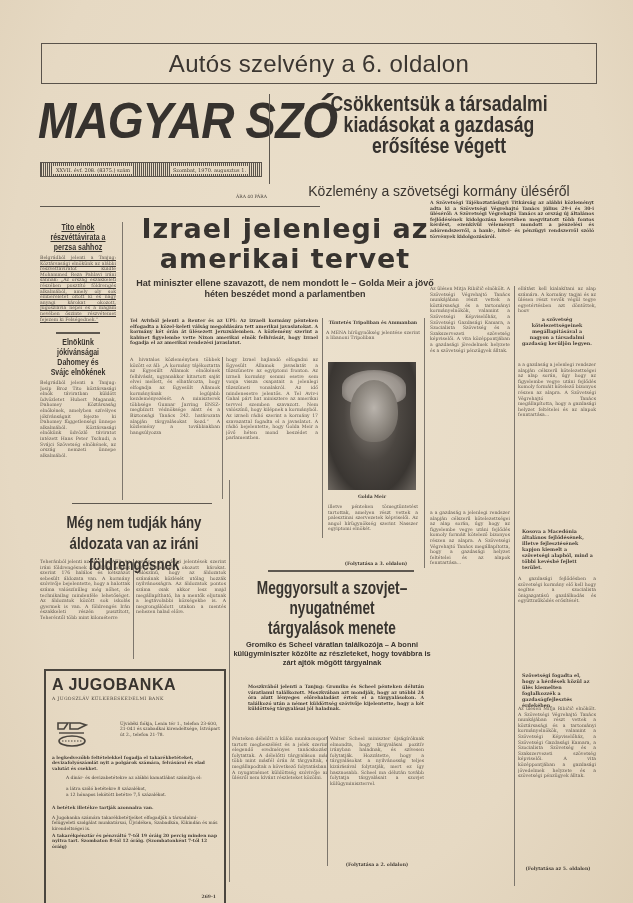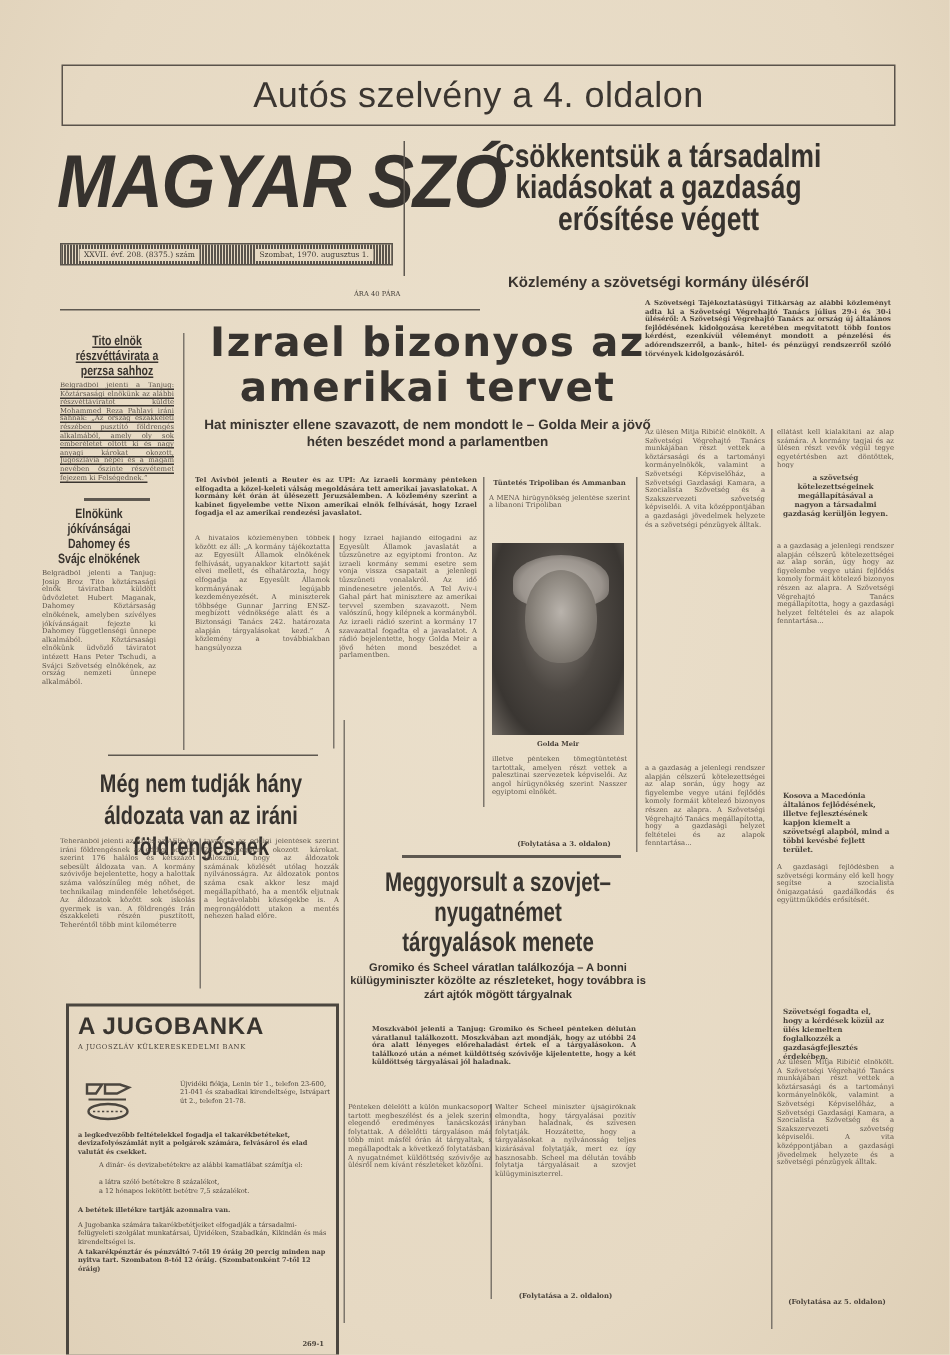--- a/index.html
+++ b/index.html
@@ -29,21 +29,21 @@
                   #e6d9c3; border: 1px solid #5a544c; display: flex; align-items: center; gap: 8px; padding: 0 12px; }
     .datebar span { background: #e6d9c3; font-size: 5px; padding: 1px 3px; color: #3c3731; white-space: nowrap; }
     .price { left: 236px; top: 194px; font-size: 4.5px; color: #4a443d; }
     .vdiv1 { left: 269px; top: 94px; width: 1px; height: 90px; background: #5e5850; }
 
     
     .h-main { left: 274px; top: 93px; width: 330px; text-align: center;
       font-family: "Liberation Sans", sans-serif; font-weight: 900; font-size: 22px; line-height: 21px;
       color: #36322e; transform: scaleX(0.8); transform-origin: center top; }
     .h-main-sub { left: 274px; top: 183px; width: 330px; text-align: center;
-      font-family: "Liberation Sans", sans-serif; font-weight: 700; font-size: 10px; color: #3a3530; }
+      font-family: "Liberation Sans", sans-serif; font-weight: 400; font-size: 14px; color: #3a3530; }
 
     .hrule { height: 1px; background: #5e5850; }
 
     
     .txt { font-size: 4.6px; line-height: 5.6px; color: #5a5249; text-align: justify; overflow: hidden; }
     .txt.b { font-weight: 700; color: #4b443c; }
     .col-rule { width: 1px; background: #7d766c; }
 
     
     .lh { text-align: center; font-family: "Liberation Sans", sans-serif; font-weight: 800; font-size: 9px; line-height: 10px; color: #38332e;
@@ -86,49 +86,49 @@
 
     .note { font-size: 4.6px; font-weight: 700; color: #4a433b; }
     .bold-block { font-size: 4.8px; line-height: 6px; font-weight: 700; color: #4a433b; text-align: center; }
   </style>
 </head>
 <body>
 
 <div class="page">
 
   <div class="abs banner">
-    <span>Autós szelvény a 4. oldalon</span>
+    <span>Autós szelvény a 6. oldalon</span>
   </div>
 
   <div class="abs masthead">MAGYAR SZÓ</div>
   <div class="abs datebar">
     <span>XXVII. évf. 208. (8375.) szám</span>
     <span style="margin-left:auto">Szombat, 1970. augusztus 1.</span>
   </div>
   <div class="abs price">ÁRA 40 PÁRA</div>
   <div class="abs vdiv1"></div>
 
   <div class="abs h-main">Csökkentsük a társadalmi kiadásokat a gazdaság erősítése végett</div>
   <div class="abs h-main-sub">Közlemény a szövetségi kormány üléséről</div>
 
   <div class="abs hrule" style="left:40px; top:206px; width:280px;"></div>
 
   <div class="abs" style="left:40px; top:222px; width:76px;text-decoration:underline;">
     <div class="lh">Tito elnök részvéttávirata a perzsa sahhoz</div>
     <div class="txt" style="margin-top:3px; height:96px;">Belgrádból jelenti a Tanjug: Köztársasági elnökünk az alábbi részvéttáviratot küldte Mohammed Reza Pahlavi iráni sahnak: „Az ország északkeleti részében pusztító földrengés alkalmából, amely oly sok emberéletet oltott ki és nagy anyagi károkat okozott, Jugoszlávia népei és a magam nevében őszinte részvétemet fejezem ki Felségednek.”</div>
   </div>
   <div class="abs hrule" style="left:56px; top:332px; width:44px; height:2px;"></div>
-  <div class="abs" style="left:28px; top:337px; width:76px;">
+  <div class="abs" style="left:40px; top:337px; width:76px;">
     <div class="lh">Elnökünk jókívánságai Dahomey és Svájc elnökének</div>
     <div class="txt" style="margin-top:3px; height:150px;">Belgrádból jelenti a Tanjug: Josip Broz Tito köztársasági elnök táviratban küldött üdvözletet Hubert Maganak, Dahomey Köztársaság elnökének, amelyben szívélyes jókívánságait fejezte ki Dahomey függetlenségi ünnepe alkalmából. Köztársasági elnökünk üdvözlő táviratot intézett Hans Peter Tschudi, a Svájci Szövetség elnökének, az ország nemzeti ünnepe alkalmából.</div>
   </div>
 
   <div class="abs col-rule" style="left:122px; top:222px; height:278px;"></div>
 
-  <div class="abs h-isr">Izrael bizonyos az amerikai tervet</div>
+  <div class="abs h-isr">Izrael jelenlegi az amerikai tervet</div>
   <div class="abs h-isr-sub">Hat miniszter ellene szavazott, de nem mondott le – Golda Meir a jövő héten beszédet mond a parlamentben</div>
   <div class="abs txt b" style="left:130px; top:318px; width:188px; height:36px;">Tel Avivból jelenti a Reuter és az UPI: Az izraeli kormány pénteken elfogadta a közel-keleti válság megoldására tett amerikai javaslatokat. A kormány két órán át ülésezett Jeruzsálemben. A közlemény szerint a kabinet figyelembe vette Nixon amerikai elnök felhívását, hogy Izrael fogadja el az amerikai rendezési javaslatot.</div>
   <div class="abs txt" style="left:130px; top:357px; width:90px; height:142px;">A hivatalos közleményben többek között ez áll: „A kormány tájékoztatta az Egyesült Államok elnökének felhívását, ugyanakkor kitartott saját elvei mellett, és elhatározta, hogy elfogadja az Egyesült Államok kormányának legújabb kezdeményezését. A miniszterek többsége Gunnar Jarring ENSZ-megbízott védnöksége alatt és a Biztonsági Tanács 242. határozata alapján tárgyalásokat kezd.” A közlemény a továbbiakban hangsúlyozza</div>
   <div class="abs col-rule" style="left:222px; top:357px; height:142px;"></div>
   <div class="abs txt" style="left:226px; top:357px; width:92px; height:180px;">hogy Izrael hajlandó elfogadni az Egyesült Államok javaslatát a tűzszünetre az egyiptomi fronton. Az izraeli kormány semmi esetre sem vonja vissza csapatait a jelenlegi tűzszüneti vonalakról. Az idő mindenesetre jelentős. A Tel Aviv-i Gahal párt hat minisztere az amerikai tervvel szemben szavazott. Nem valószínű, hogy kilépnek a kormányból. Az izraeli rádió szerint a kormány 17 szavazattal fogadta el a javaslatot. A rádió bejelentette, hogy Golda Meir a jövő héten mond beszédet a parlamentben.</div>
   <div class="abs col-rule" style="left:322px; top:318px; height:220px;"></div>
 
   <div class="abs" style="left:326px; top:320px; width:94px;">
     <div class="caption" style="font-size:4.6px; line-height:5.6px;">Tüntetés Tripoliban és Ammanban</div>
     <div class="txt" style="margin-top:4px; height:12px;">A MENA hírügynökség jelentése szerint a libanoni Tripoliban</div>

